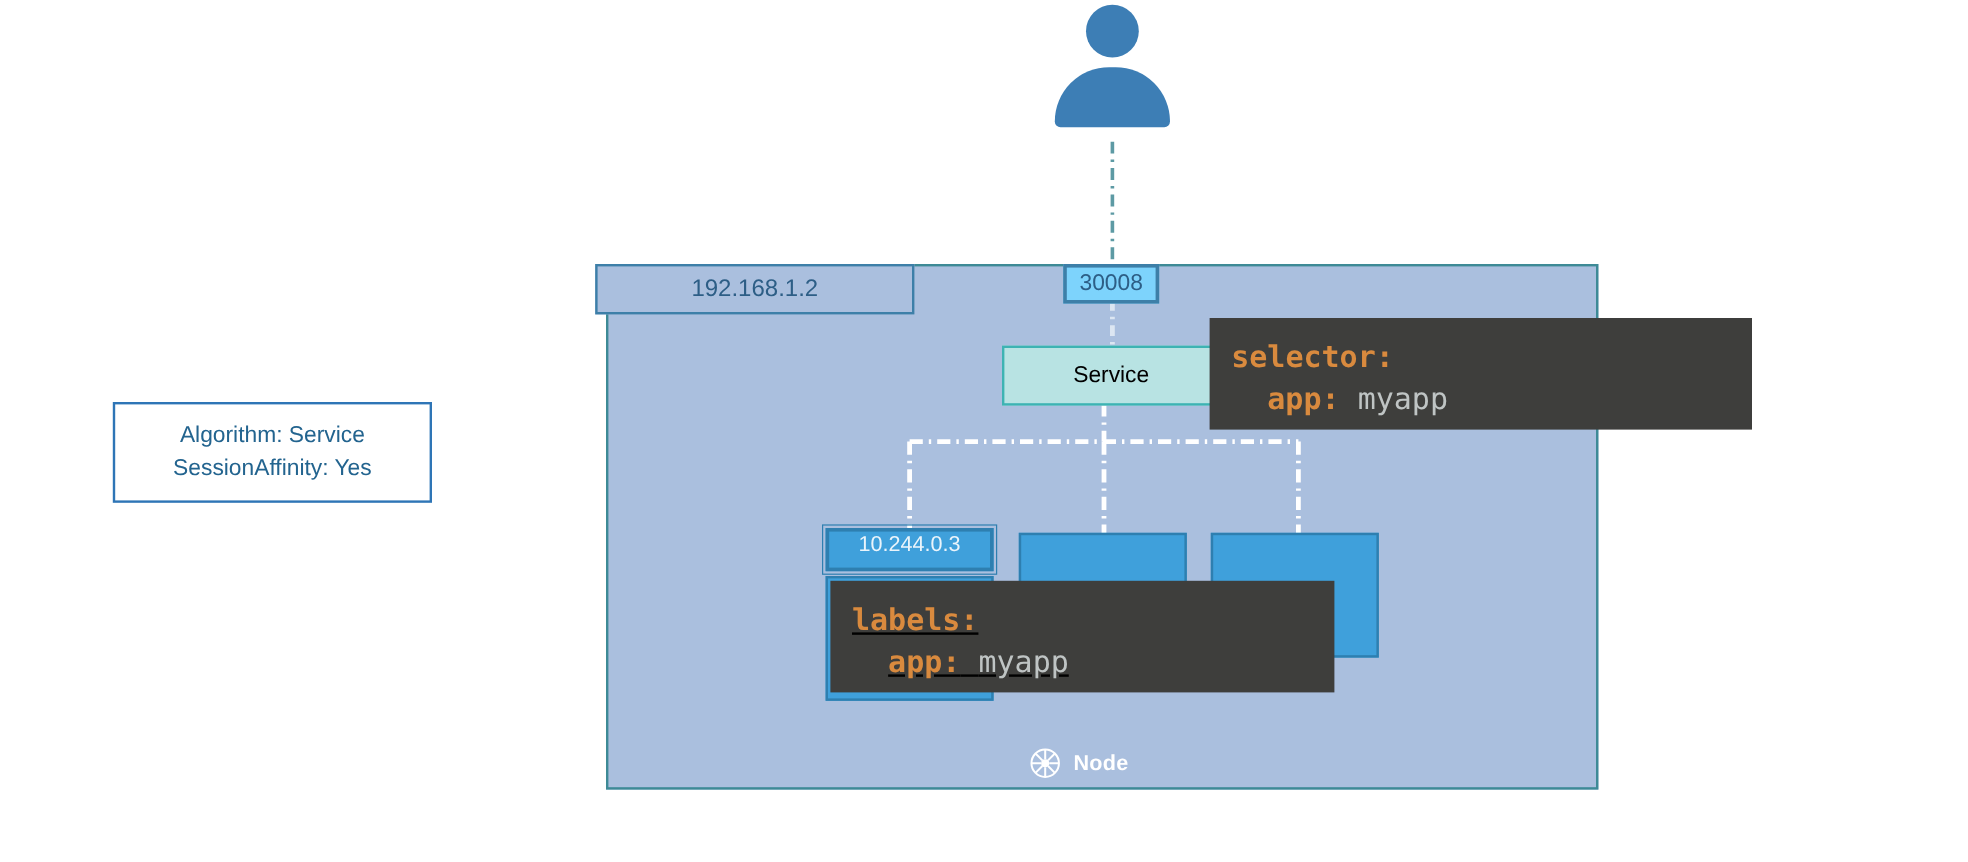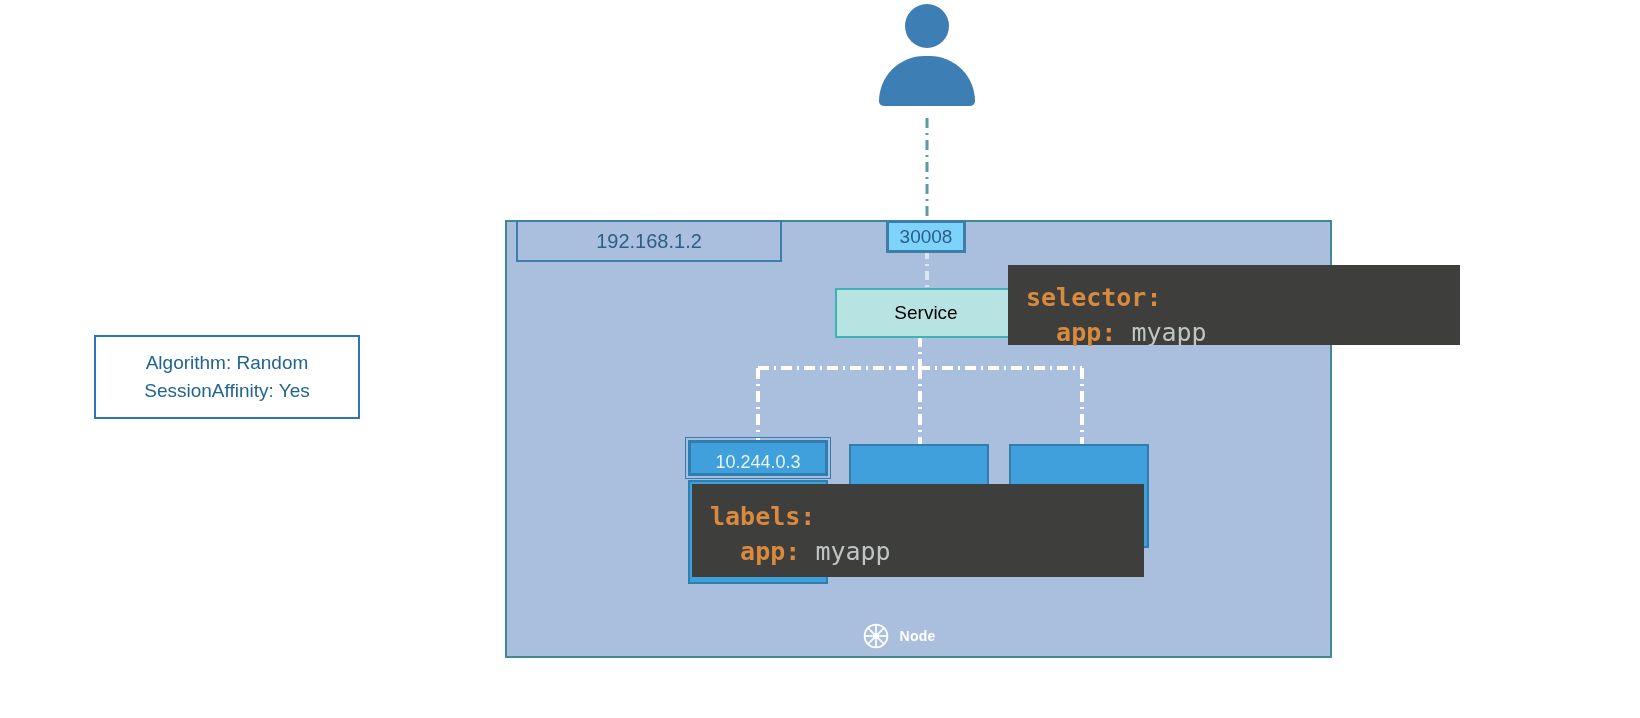--- a/index.html
+++ b/index.html
@@ -35,27 +35,27 @@
     background: #AABFDE;
     border: 2px solid #3D8A96;
   }
   .node-footer {
     position: absolute; left: 818px; top: 614px;
     width: 160px; height: 44px;
     display: flex; align-items: center; justify-content: center; gap: 9px;
   }
   .node-footer .k8s-wheel { width: 30px; height: 30px; display: block; }
   .node-label {
-    color: #ffffff; font-size: 14px; font-weight: bold;
+    color: #ffffff; font-size: 18px; font-weight: bold;
     letter-spacing: .2px;
   }
 
   
   .host-ip {
-    position: absolute; left: 516px; top: 220px;
+    position: absolute; left: 496px; top: 220px;
     width: 266px; height: 42px;
     background: #AABFDE;
     border: 2px solid #3D7FA8;
     display: flex; align-items: center; justify-content: center;
     color: #2D5E86; font-size: 20px;
   }
 
   
   .node-port {
     position: absolute; left: 886px; top: 220px;
@@ -76,21 +76,21 @@
     color: #000000; font-size: 19px;
   }
 
   
   .pod { position: absolute; width: 140px; }
   .pod-ip {
     height: 36px;
     background: #3FA0DB;
     border: 3px solid #2E7FB0;
     outline: 1px solid #2E7FB0; outline-offset: 2px;
-    display: flex; align-items: flex-end; justify-content: center;
+    display: flex; align-items: flex-start; justify-content: center;
     color: #EAF4FB; font-size: 18px;
   }
   .pod-body {
     height: 104px; margin-top: 4px;
     background: #3FA0DB;
     border: 2px solid #2E7FB0;
     position: relative;
   }
   .pod-body .pod-label {
     position: absolute; left: 0; right: 0; bottom: 10px;
@@ -104,22 +104,22 @@
     font-family: "DejaVu Sans Mono", monospace;
     padding: 16px 0 14px 18px;
     white-space: pre;
     line-height: 1.38;
     font-size: 25px;
   }
   .callout .k { color: #D98A3E; font-weight: bold; }
   .callout .v { color: #BFC4C4; }
   .callout .ind { display: inline-block; width: 2ch; }
 
-  #selector-callout { left: 1008px; top: 265px; width: 452px; height: 80px; }
-  #labels-callout   { left: 692px;  top: 484px; width: 452px; height: 93px; }
+  #selector-callout { left: 1008px; top: 265px; width: 452px; height: 93px; }
+  #labels-callout   { left: 692px;  top: 484px; width: 420px; height: 93px; text-decoration: underline; }
 
   
   .algo-box {
     position: absolute; left: 94px; top: 335px;
     width: 266px; height: 84px;
     background: #ffffff;
     border: 2px solid #2E75B6;
     display: flex; flex-direction: column;
     align-items: center; justify-content: center;
     color: #23648F; font-size: 19px; line-height: 1.45;
@@ -206,17 +206,17 @@
     <span class="node-label">Node</span>
   </div>
 
   <div class="callout" id="labels-callout"><span class="k">labels:</span>
 <span class="ind"></span><span class="k">app:</span> <span class="v">myapp</span></div>
 
   <div class="callout" id="selector-callout"><span class="k">selector:</span>
 <span class="ind"></span><span class="k">app:</span> <span class="v">myapp</span></div>
 
   <div class="algo-box">
-    <span>Algorithm: Random</span>
+    <span>Algorithm: Service</span>
     <span>SessionAffinity: Yes</span>
   </div>
 
 </div>
 
 </body></html>

